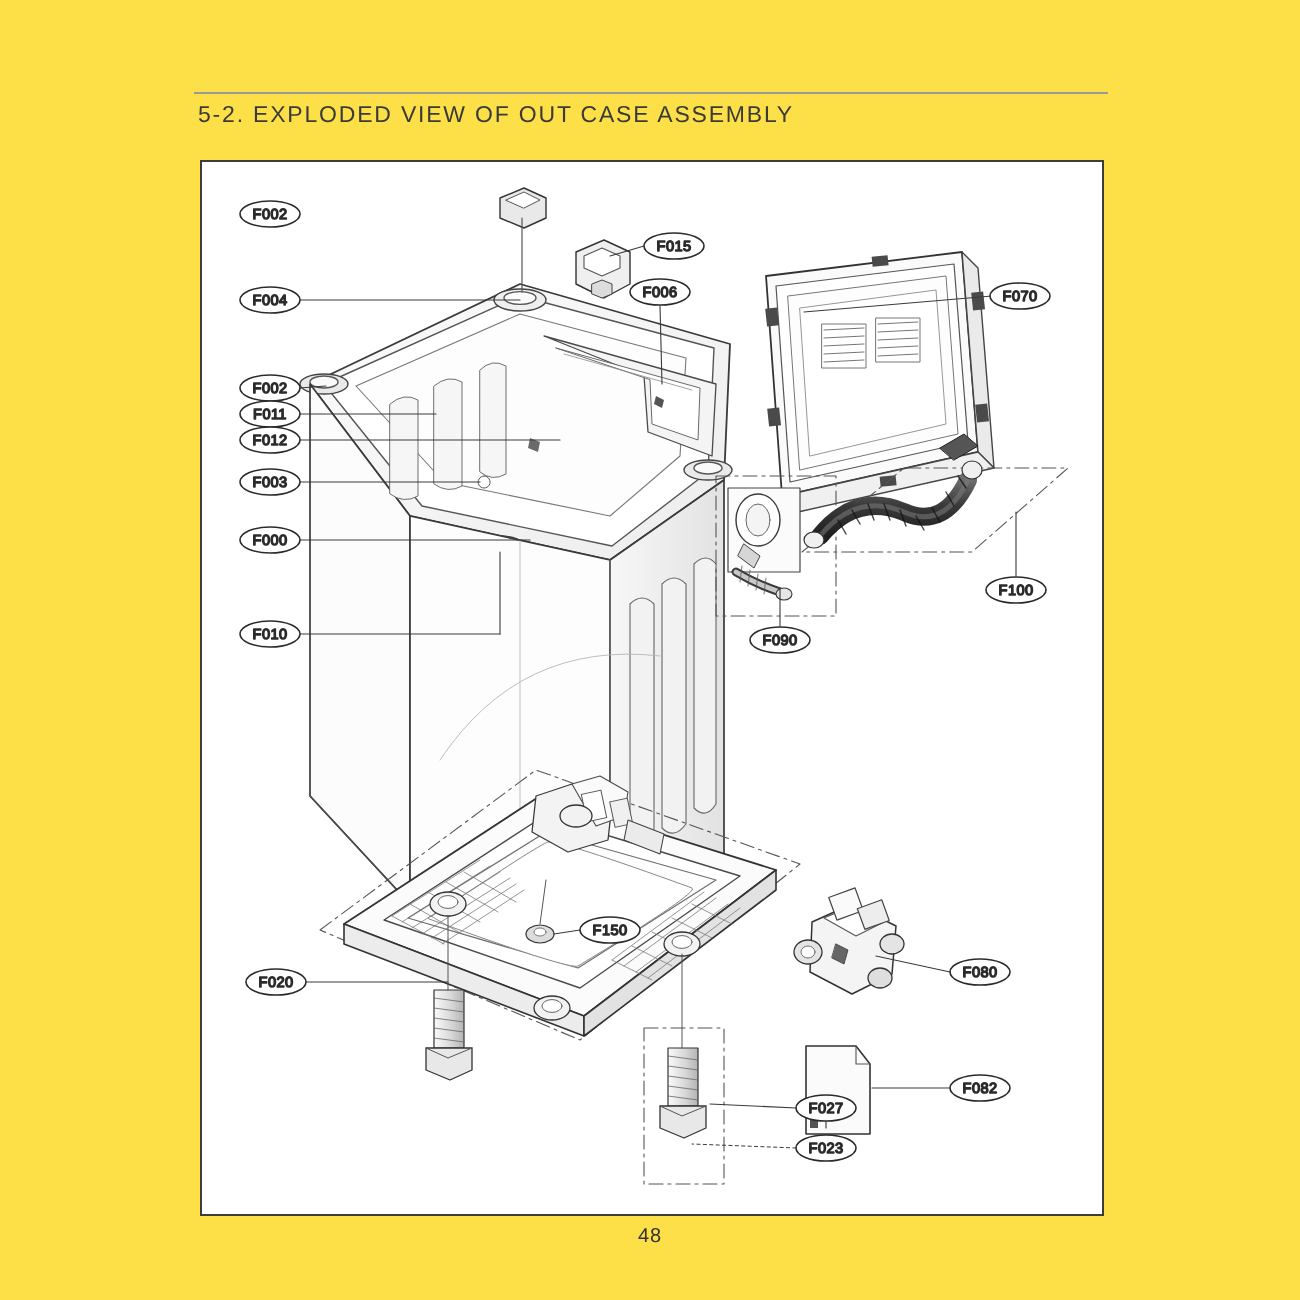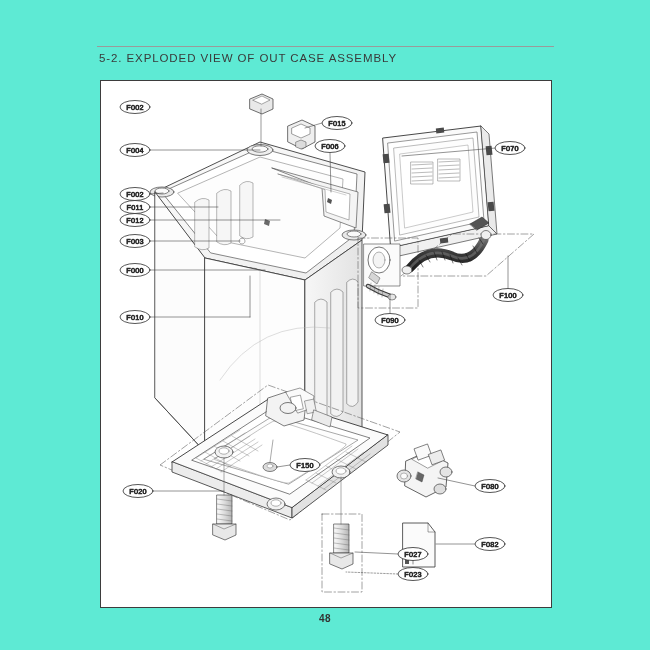--- a/index.html
+++ b/index.html
@@ -12,21 +12,21 @@
     height: 650px;
     font-family: "Liberation Sans", sans-serif;
     position: relative;
     overflow: hidden;
   }
   #page {
     position: absolute;
     left: 0; top: 0;
     width: 650px;
     height: 650px;
-    background: #5eead4;
+    background: #fde047;
   }
   
   #header-rule {
     position: absolute;
     left: 97px;
     top: 46px;
     width: 457px;
     height: 1px;
     background: #9a9a9a;
   }
@@ -59,21 +59,21 @@
     height: 528px;
   }
   
   #page-number {
     position: absolute;
     left: 0;
     top: 613px;
     width: 650px;
     text-align: center;
     font-size: 10px;
-    font-weight: bold;
+    font-weight: normal;
     color: #333;
     letter-spacing: 0.5px;
   }
   .callout-text {
     font-family: "Liberation Sans", sans-serif;
     font-size: 7.3px;
     fill: #1d1d1d;
     letter-spacing: 0.2px;
   }
 </style>

